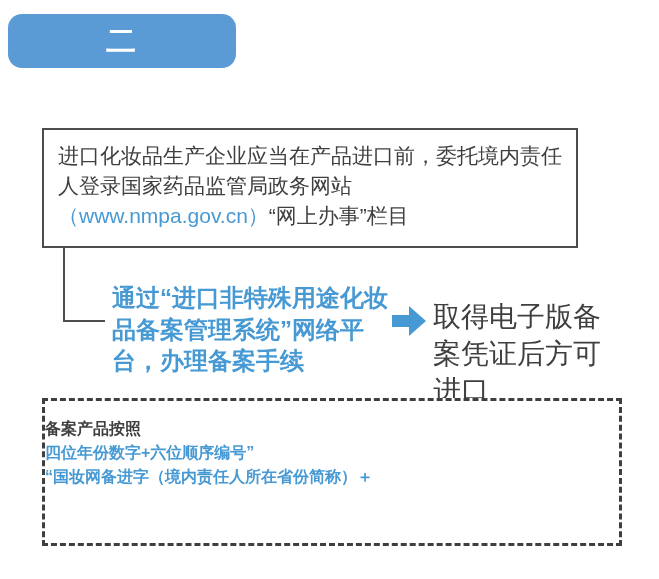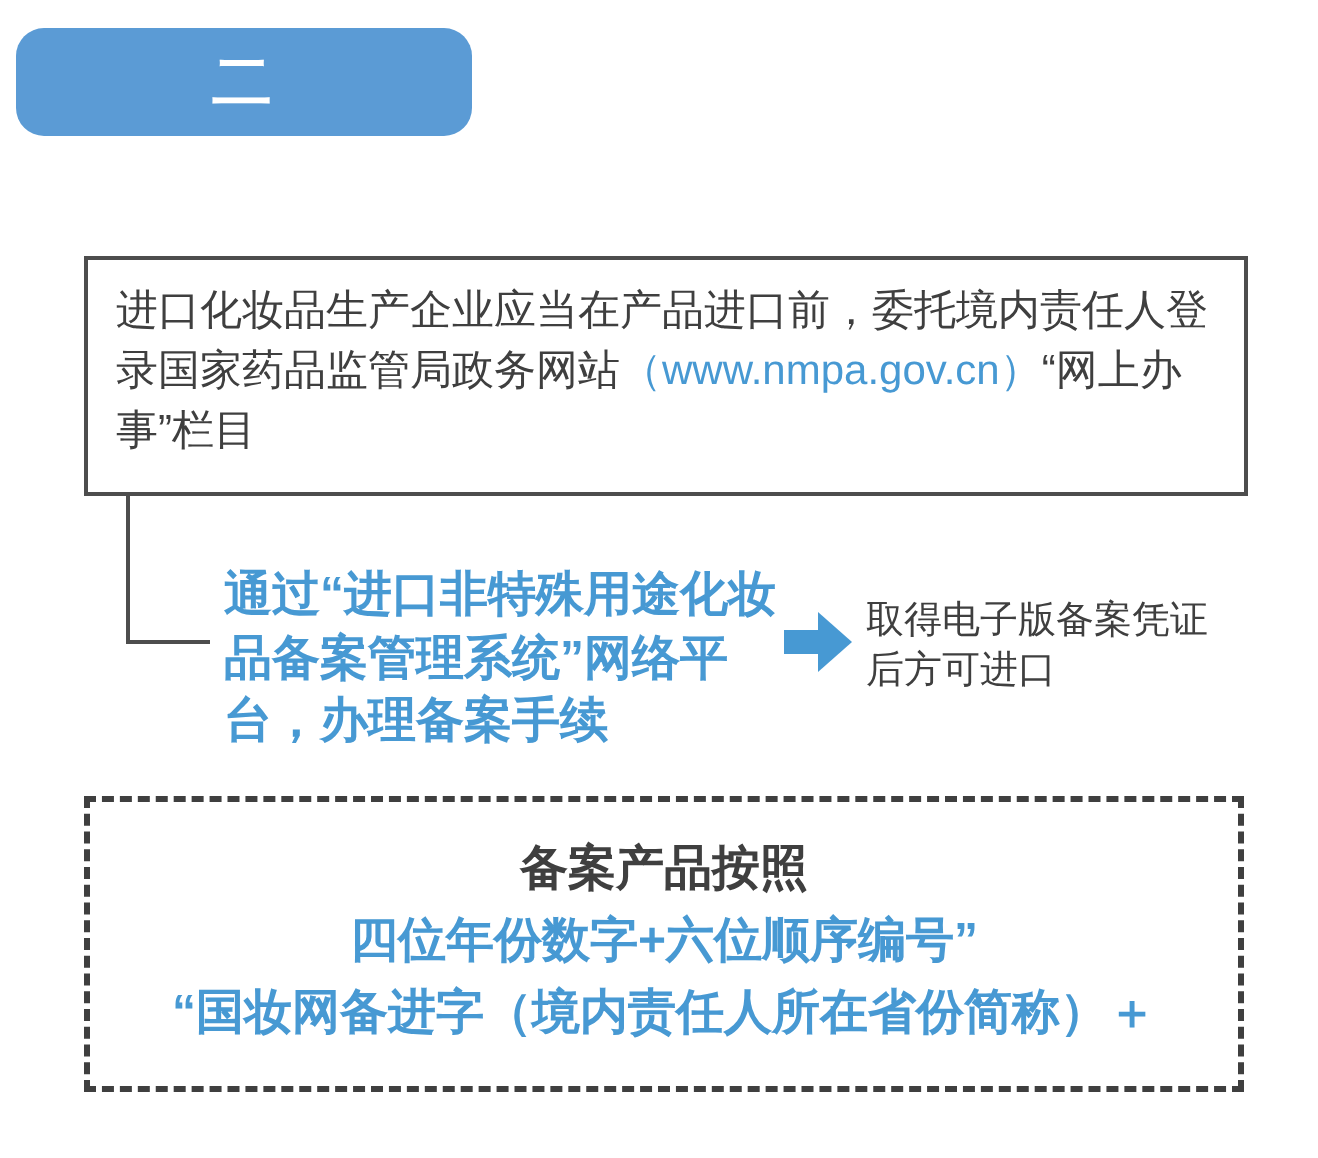--- a/index.html
+++ b/index.html
@@ -32,21 +32,21 @@
     color: #ffffff;
     font-size: 30px;
     font-weight: bold;
     letter-spacing: 2px;
   }
   
   .main-box {
     position: absolute;
     left: 42px;
     top: 128px;
-    width: 582px;
+    width: 536px;
     height: 120px;
     box-sizing: border-box;
     border: 2px solid #4d4d4d;
     background: #ffffff;
     padding: 11px 14px 10px 14px;
     font-size: 21px;
     line-height: 1.42;
     color: #3f3f3f;
     font-weight: 500;
   }
@@ -106,38 +106,37 @@
     border-top: 15px solid transparent;
     border-bottom: 15px solid transparent;
     border-left: 17px solid #4799d3;
   }
   
   .result-text {
     position: absolute;
     left: 433px;
     top: 298px;
     width: 178px;
-    font-size: 19px;
+    font-size: 28px;
     line-height: 1.33;
     color: #3f3f3f;
     font-weight: 500;
   }
   
   .rule-box {
     position: absolute;
     left: 42px;
     top: 398px;
     width: 580px;
     height: 148px;
     box-sizing: border-box;
     border: 3px dashed #3f3f3f;
     background: #ffffff;
-    text-align: center;
     padding-top: 16px;
-    font-size: 24px;
+    font-size: 16px;
     line-height: 1.5;
   }
   .rule-box .dark {
     color: #3f3f3f;
     font-weight: 600;
   }
   .rule-box .blue {
     color: #4799d3;
     font-weight: bold;
   }

